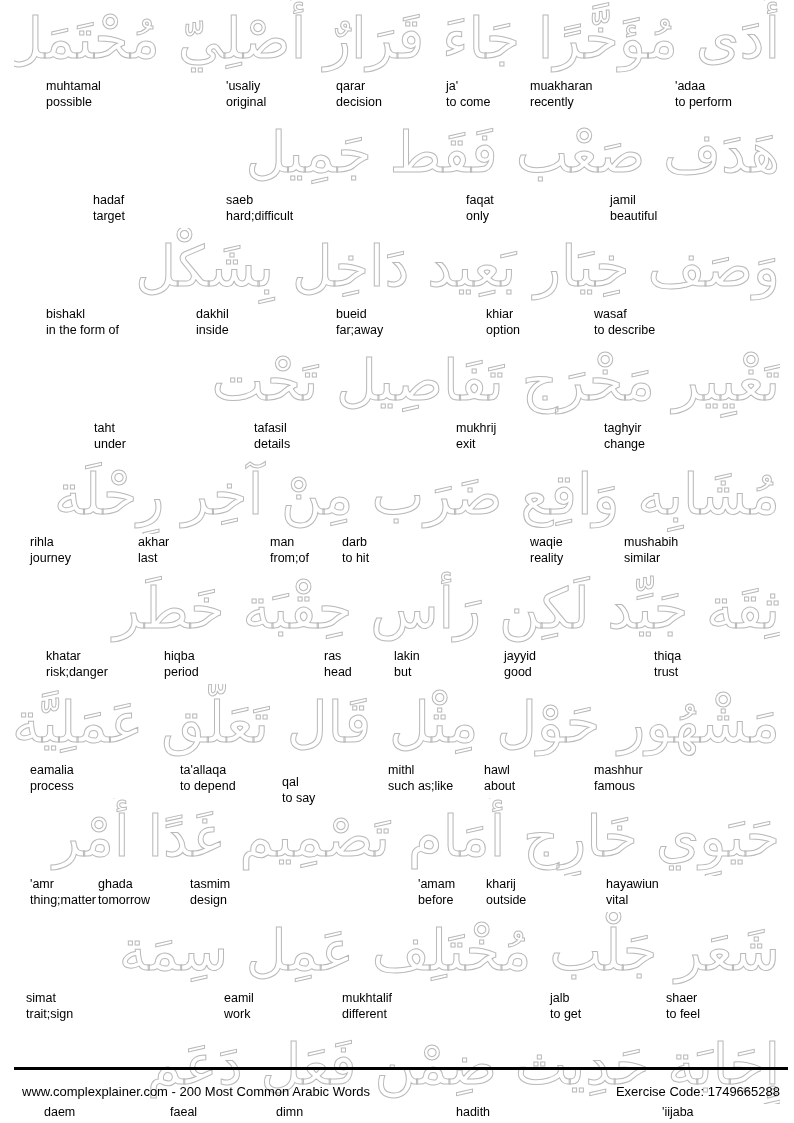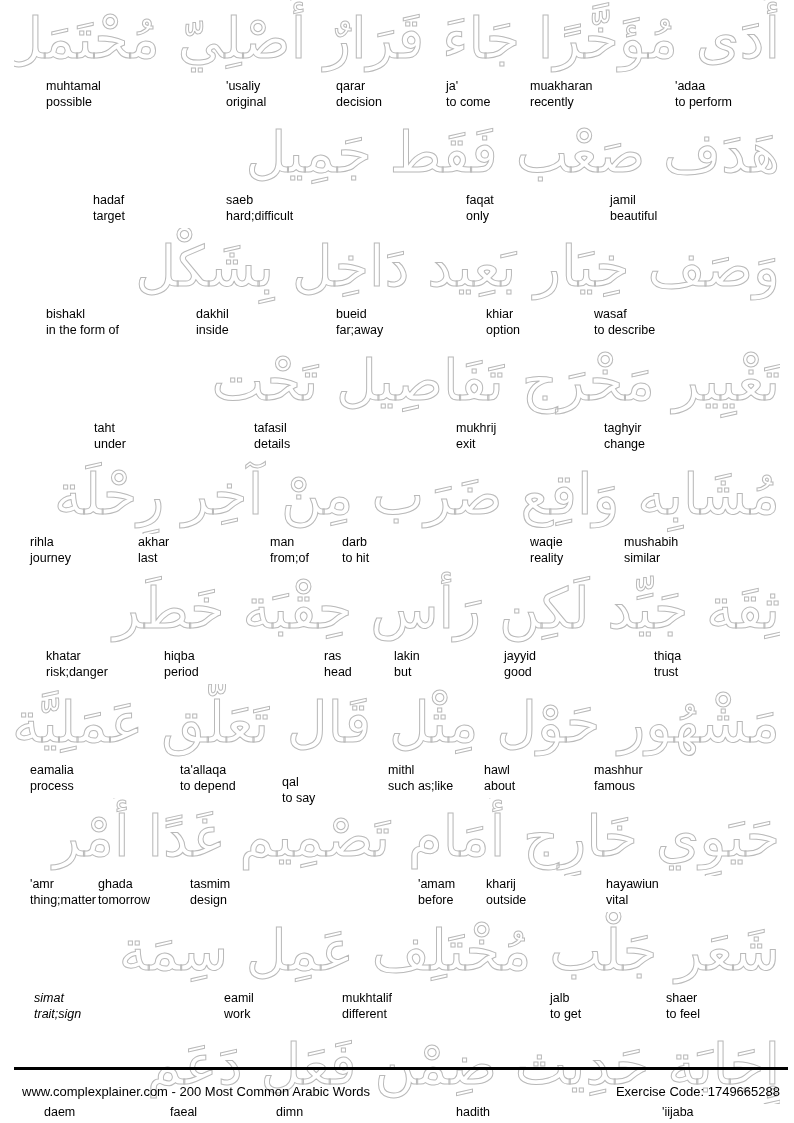--- a/index.html
+++ b/index.html
@@ -170,21 +170,21 @@
           <div class="lbl" style="left: 84px;"><span>ghada</span><span class="tr">tomorrow</span></div>
           <div class="lbl" style="left: 176px;"><span>tasmim</span><span class="tr">design</span></div>
           <div class="lbl" style="left: 388px; margin-left: 16px;"><span>'amam</span><span class="tr">before</span></div>
           <div class="lbl" style="left: 472px;"><span>kharij</span><span class="tr">outside</span></div>
           <div class="lbl" style="left: 592px;"><span>hayawiun</span><span class="tr">vital</span></div>
         </div>
       </div>
       <div class="row">
         <div class="arabic-line">شَعَر جَلْب مُخْتَلِف عَمِل سِمَة</div>
         <div class="labels">
-          <div class="lbl" style="left: 20px; font-style: italic;"><span>simat</span><span class="tr">trait;sign</span></div>
+          <div class="lbl" style="left: 12px;"><span>simat</span><span class="tr">trait;sign</span></div>
           <div class="lbl" style="left: 210px;"><span>eamil</span><span class="tr">work</span></div>
           <div class="lbl" style="left: 328px;"><span>mukhtalif</span><span class="tr">different</span></div>
           <div class="lbl" style="left: 536px;"><span>jalb</span><span class="tr">to get</span></div>
           <div class="lbl" style="left: 652px;"><span>shaer</span><span class="tr">to feel</span></div>
         </div>
       </div>
       <div class="row">
         <div class="arabic-line">إِجَابَة حَدِيث ضِمْن فَعَل دَعَم</div>
         <div class="labels">
           <div class="lbl" style="left: 30px;"><span>daem</span><span class="tr">to support</span></div>

